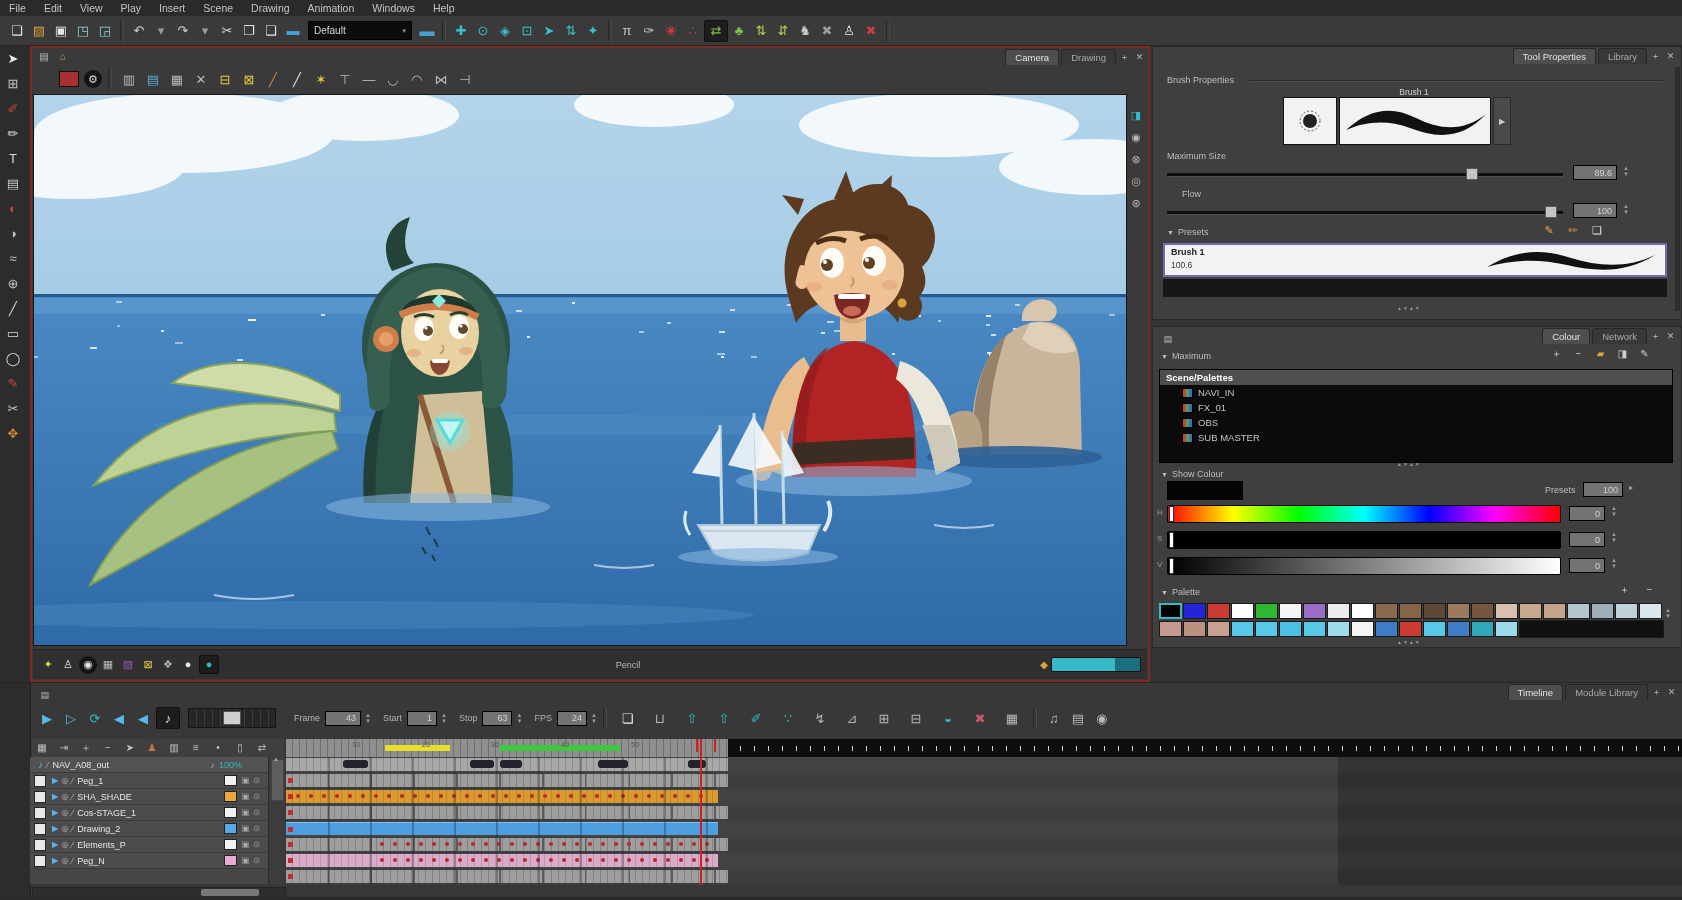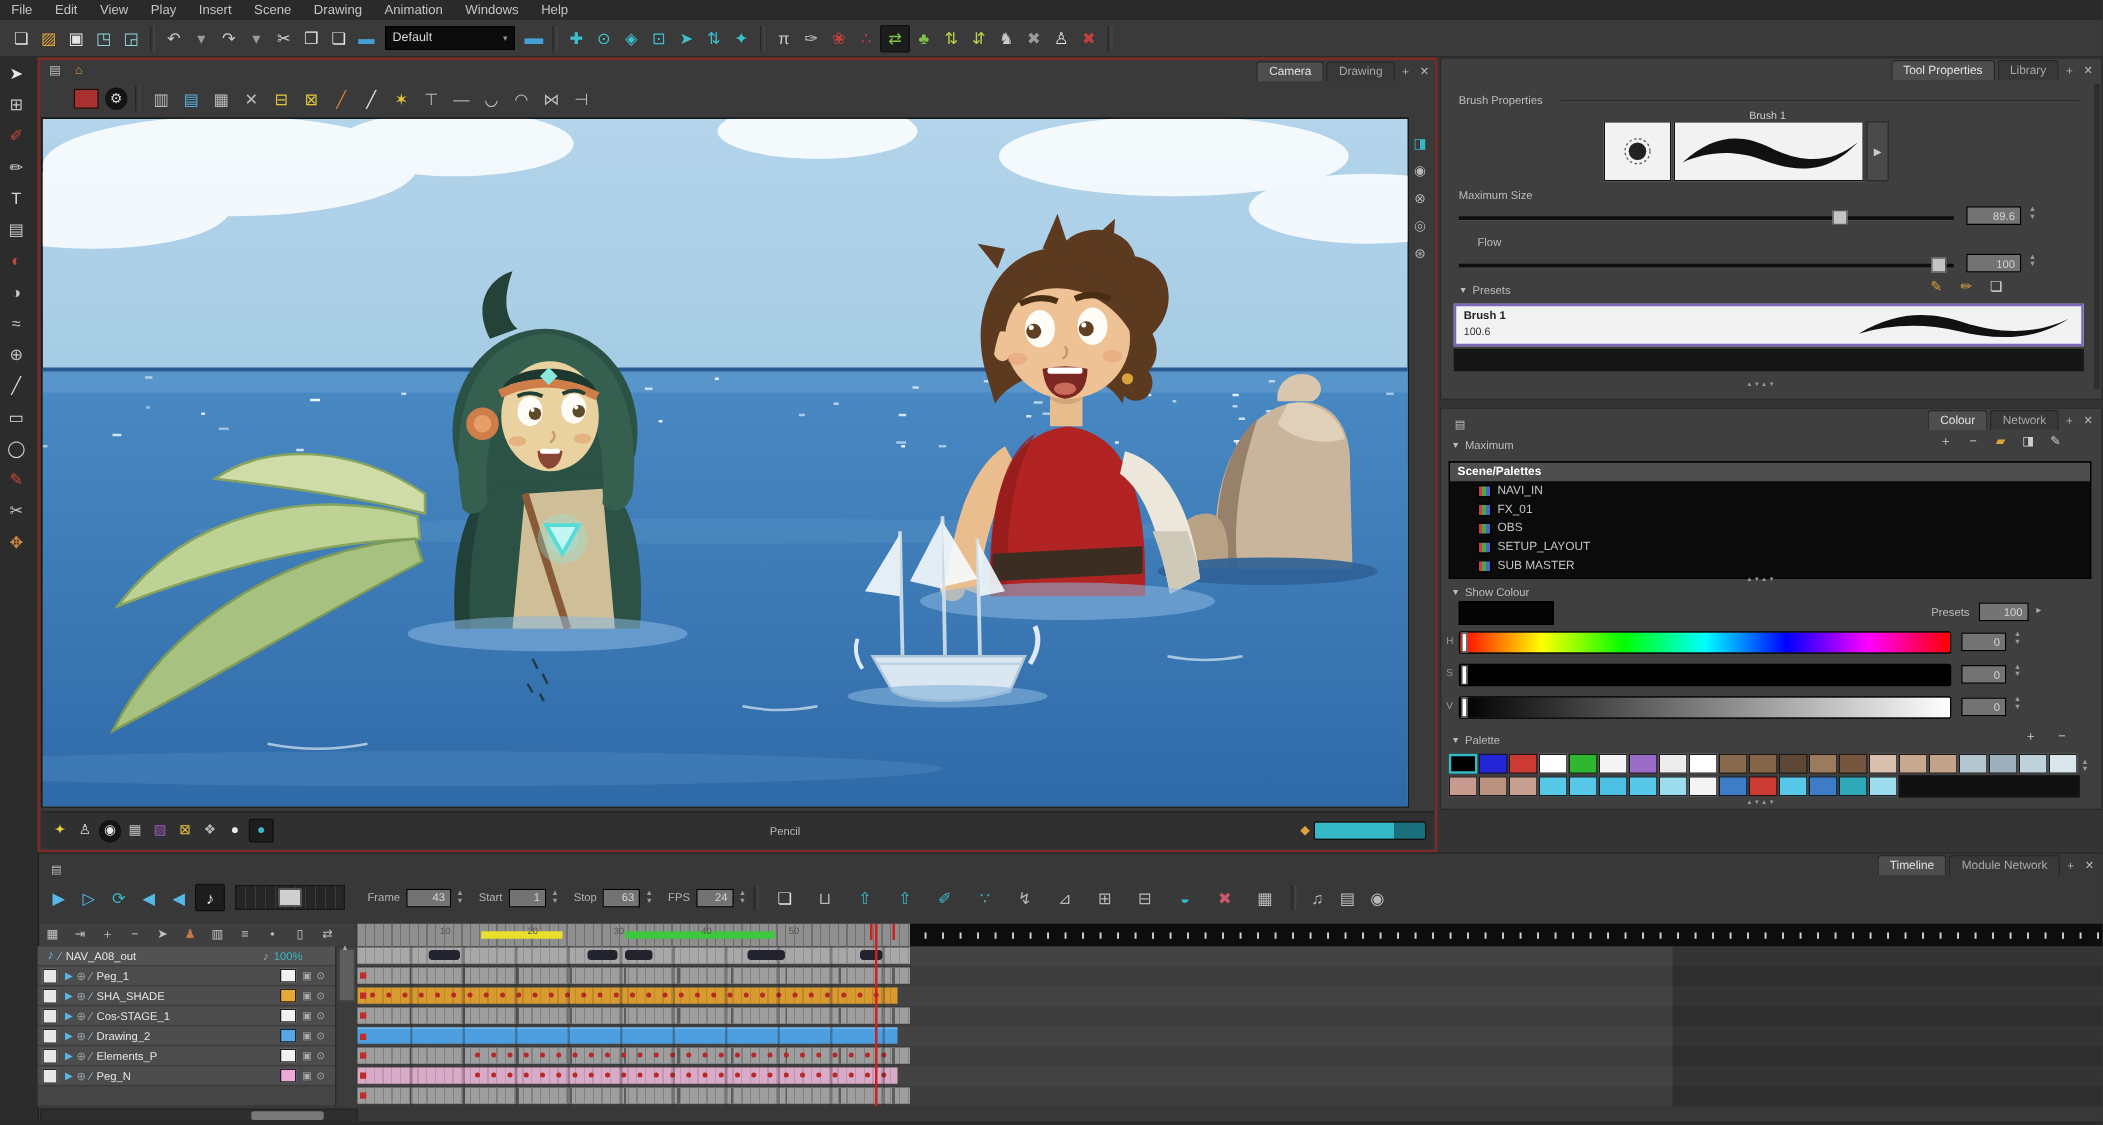--- a/index.html
+++ b/index.html
@@ -462,24 +462,20 @@
       <div class="listrow" style="padding-left: 22px;">
         <span class="palchip"></span>
         <span>FX_01</span>
       </div>
       <div class="listrow" style="padding-left: 22px;">
         <span class="palchip"></span>
         <span>OBS</span>
       </div>
       <div class="listrow" style="padding-left: 22px;">
         <span class="palchip"></span>
-        <span>SETUP_LAYOUT</span>
-      </div>
-      <div class="listrow" style="padding-left: 22px;">
-        <span class="palchip"></span>
         <span>SUB MASTER</span>
       </div>
     </div>
   <div class="handlegrip" style="left:244px;top:134px;">▲▼▲▼</div>
 
   <div class="abs flex" style="left:8px;top:142px;gap:4px;">
     <span style="font-size:7px;color:#bdbdbd;">▼</span>
     <span class="seclabel">Show Colour</span>
   </div>
   <div class="abs" id="cp-current" style="left: 14px; top: 154px; width: 74px; height: 17px; border: 1px solid rgb(0, 0, 0); background: rgb(5, 5, 5);"></div>
@@ -572,21 +568,21 @@
       <span>▼</span>
     </div>
   <div class="handlegrip" style="left:244px;top:312px;">▲▼▲▼</div>
 </div>
 
 <div class="abs" id="tl" style="left:0;top:682px;width:1682px;height:218px;background:#383838;border-top:1px solid #262626;">
   <div class="abs" style="left:0;top:0;width:30px;height:218px;background:#2c2c2c;border-right:1px solid #1f1f1f;"></div>
   <span class="ticon" style="position:absolute;left:34px;top:2px;font-size:9px;color:#b8b8b8;">▤</span>
   <div class="abs flex" id="tl-tabs" style="right:4px;top:1px;">
       <div class="tab active">Timeline</div>
-      <div class="tab">Module Network</div>
+      <div class="tab">Module Library</div>
       <span class="tabbtn">＋</span>
       <span class="tabbtn">✕</span>
     </div>
 
   <div class="abs flex" id="tl-toolbar" style="left:36px;top:18px;width:1640px;height:34px;gap:2px;">
       <span class="ticon" style="color: rgb(87, 184, 232);">▶</span>
       <span class="ticon" style="color: rgb(87, 184, 232);">▷</span>
       <span class="ticon" style="color: rgb(53, 185, 198);">⟳</span>
       <span class="ticon" style="color: rgb(87, 184, 232);">◀</span>
       <span class="ticon" style="color: rgb(87, 184, 232);">◀</span>

